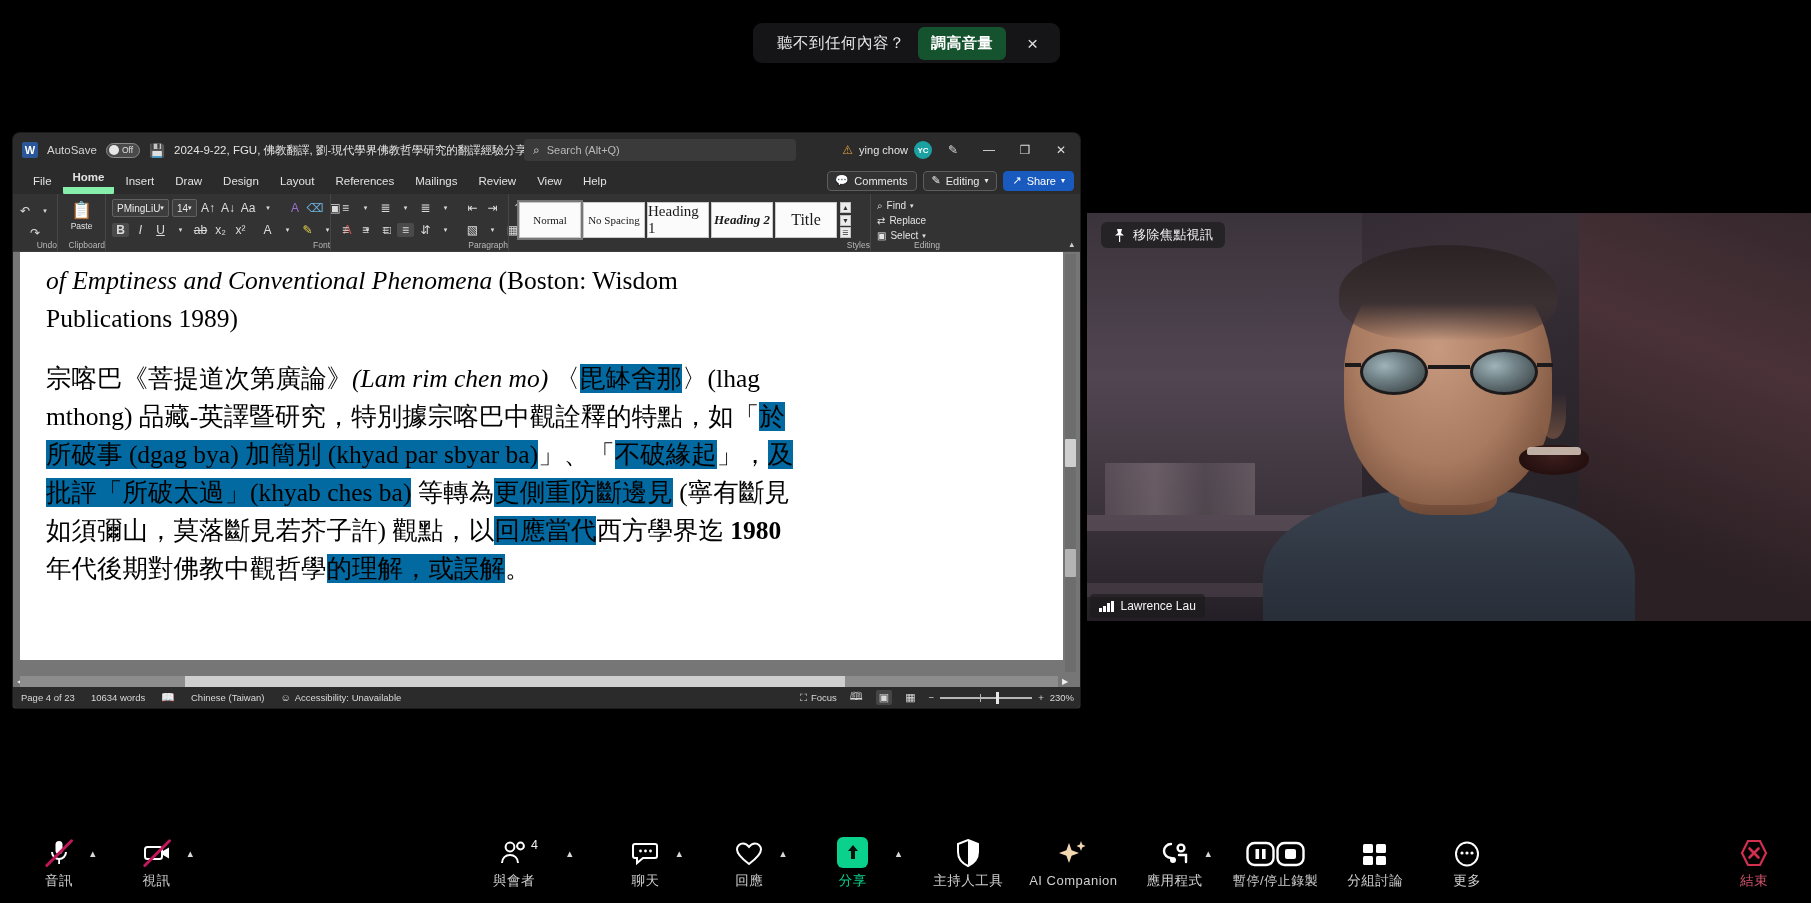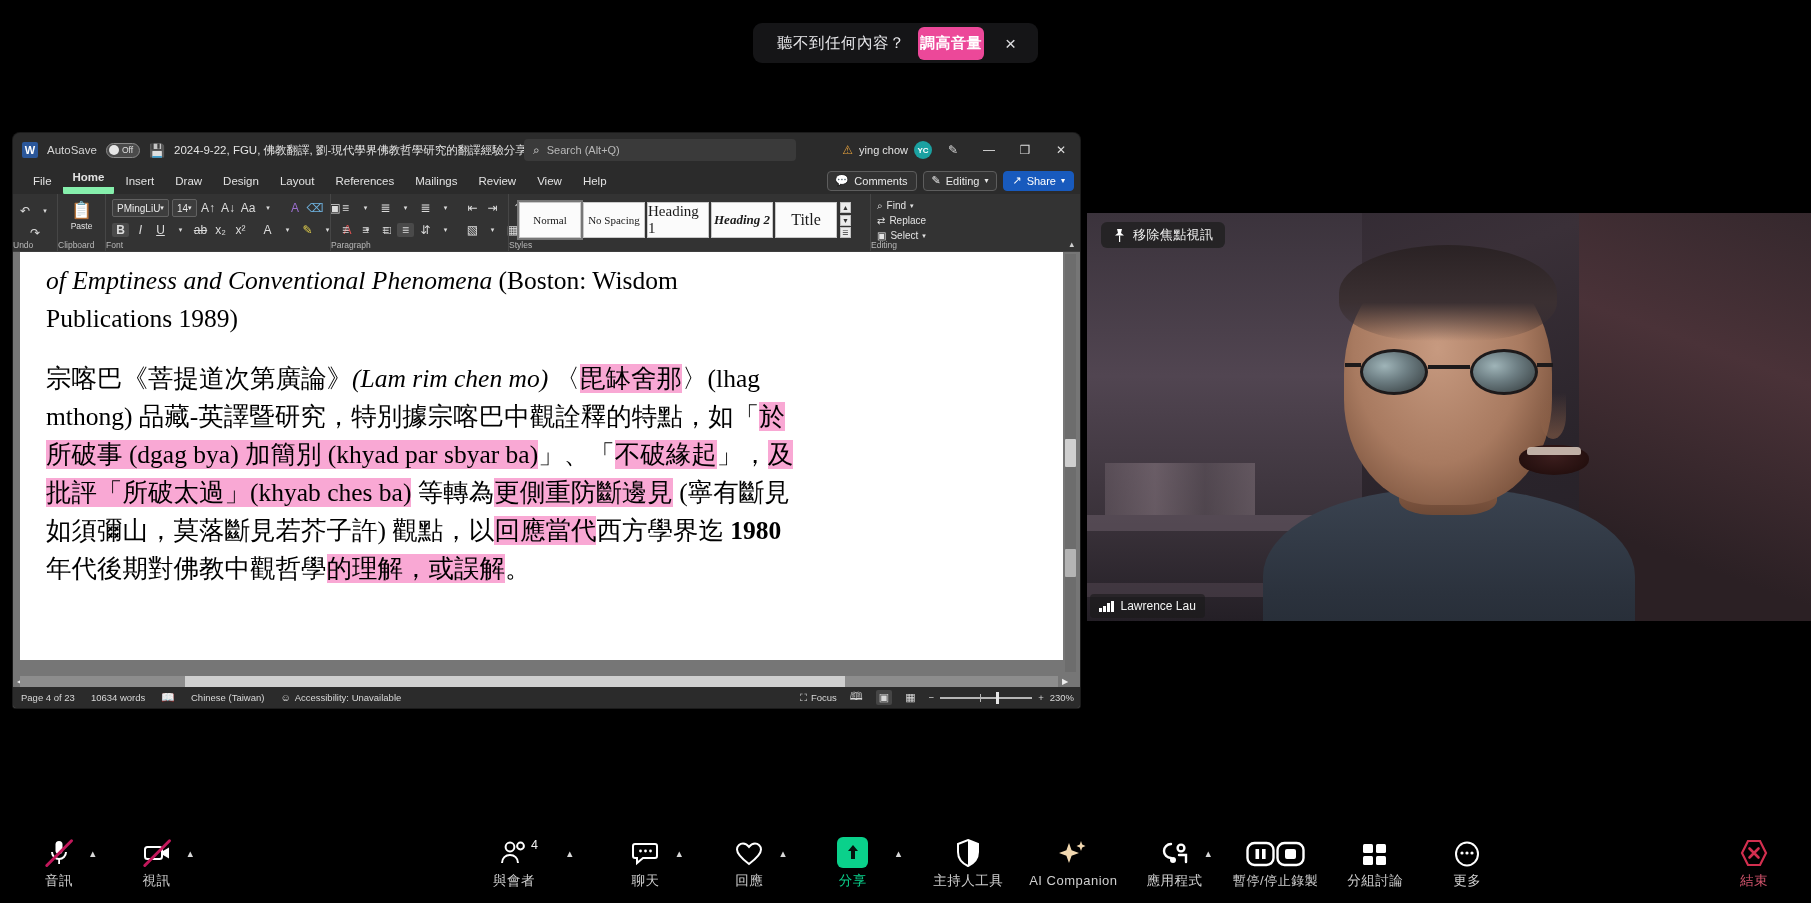--- a/index.html
+++ b/index.html
@@ -11,22 +11,22 @@
   #root { position: relative; width: 1811px; height: 903px; background: #000; }
 
   
   .toast {
     position: absolute; left: 753px; top: 23px;
     height: 40px; display: flex; align-items: center; gap: 13px;
     background: #151517; border-radius: 9px; padding: 0 14px 0 24px;
   }
   .toast-text { color: #e9e9ec; font-size: 15.5px; letter-spacing: .5px; }
   .toast-btn {
-    background: #ec4899; color: #fff; font-size: 15px; font-weight: 700;
-    border: none; border-radius: 6px; padding: 7px 2px; cursor: pointer;
+    background: #14532d; color: #fff; font-size: 15px; font-weight: 700;
+    border: none; border-radius: 6px; padding: 7px 13px; cursor: pointer;
     letter-spacing: .5px;
   }
   .toast-close {
     color: #dcdcdf; font-size: 19px; line-height: 1; cursor: pointer;
     padding: 2px 8px; font-weight: 300;
   }
 
   
   .word-win {
     position: absolute; left: 13px; top: 133px;
@@ -86,21 +86,21 @@
   }
   .pill.share { background: #185abd; border-color: #185abd; color: #fff; }
 
   
   .w-ribbon {
     height: 58px; background: #333333; display: flex; align-items: stretch;
     position: relative; border-bottom: 1px solid #3f3f3f;
   }
   .rgroup { position: relative; display: flex; flex-direction: column; padding: 3px 6px 0; }
   .rgroup + .rgroup { border-left: 1px solid #464646; }
-  .rgroup-lbl { position: absolute; bottom: 1px; left: 0; right: 0; text-align: left; color: #b8b8b8; font-size: 8.5px; }
+  .rgroup-lbl { position: absolute; bottom: 1px; left: 0; right: 0; text-align: right; color: #b8b8b8; font-size: 8.5px; }
   .rrow { display: flex; align-items: center; gap: 3px; height: 22px; }
   .ricon { color: #dcdcdc; font-size: 12px; min-width: 17px; text-align: center; cursor: pointer; }
   .fontbox {
     width: 86px; height: 18px; background: #3d3d3d; border: 1px solid #616161;
     border-radius: 2px; color: #e8e8e8; font-size: 10px; display: flex;
     align-items: center; justify-content: space-between; padding: 0 4px; cursor: pointer;
   }
   .sizebox { width: 36px; }
   .rsep { width: 1px; background: #4d4d4d; height: 16px; margin: 0 2px; }
 
@@ -132,21 +132,21 @@
     position: absolute; left: 7px; top: 0; width: 1043px; height: 408px;
     background: #fff; overflow: hidden;
   }
   .page-inner { padding: 3px 26px 0 26px; }
   .ptxt {
     font-family: "Liberation Serif", serif; color: #000;
     font-size: 25.5px; line-height: 38px; text-align: justify;
   }
   .clip-top { height: 7px; overflow: hidden; }
   .ital { font-style: italic; }
-  .hl { background: #f9a8d4; }
+  .hl { background: #0369a1; }
   .bold { font-weight: 700; margin-top: 32px; }
 
   .vscroll {
     position: absolute; right: 4px; top: 2px; width: 11px; bottom: 36px;
     background: #6d6d6d; cursor: pointer;
   }
   .vthumb { position: absolute; left: 0; width: 11px; top: 185px; height: 28px; background: #cfcfcf; border-radius: 1px; }
   .vthumb2 { position: absolute; left: 0; width: 11px; top: 295px; height: 28px; background: #b4b4b4; border-radius: 1px; }
   .hscroll {
     position: absolute; left: 7px; right: 22px; bottom: 21px; height: 11px;

